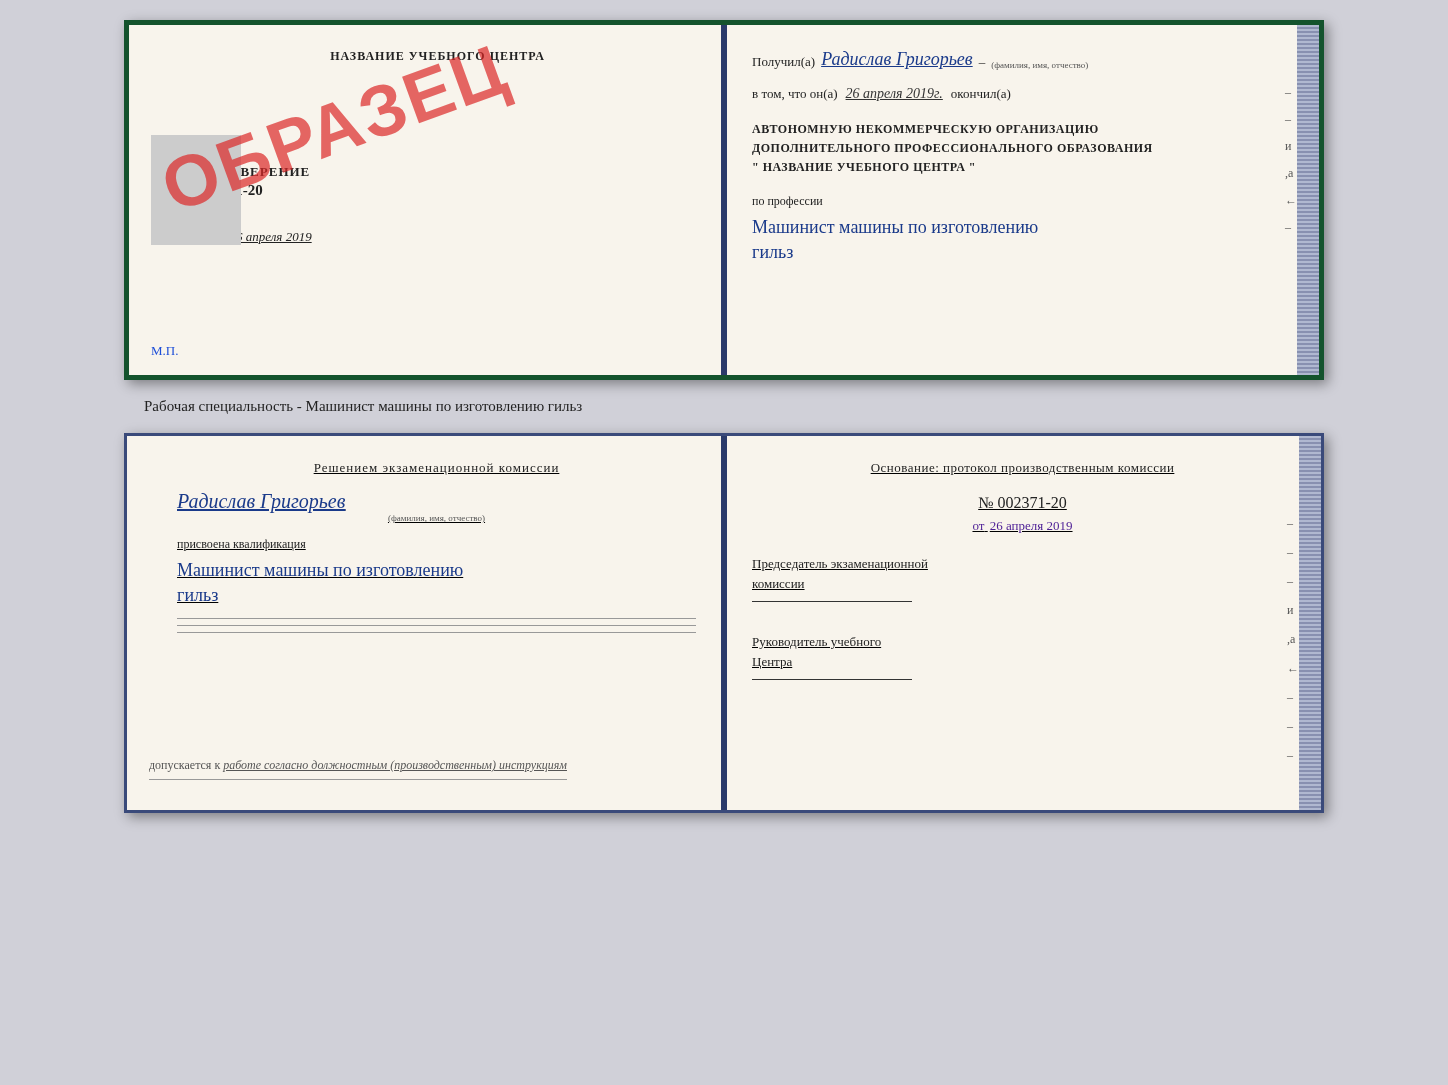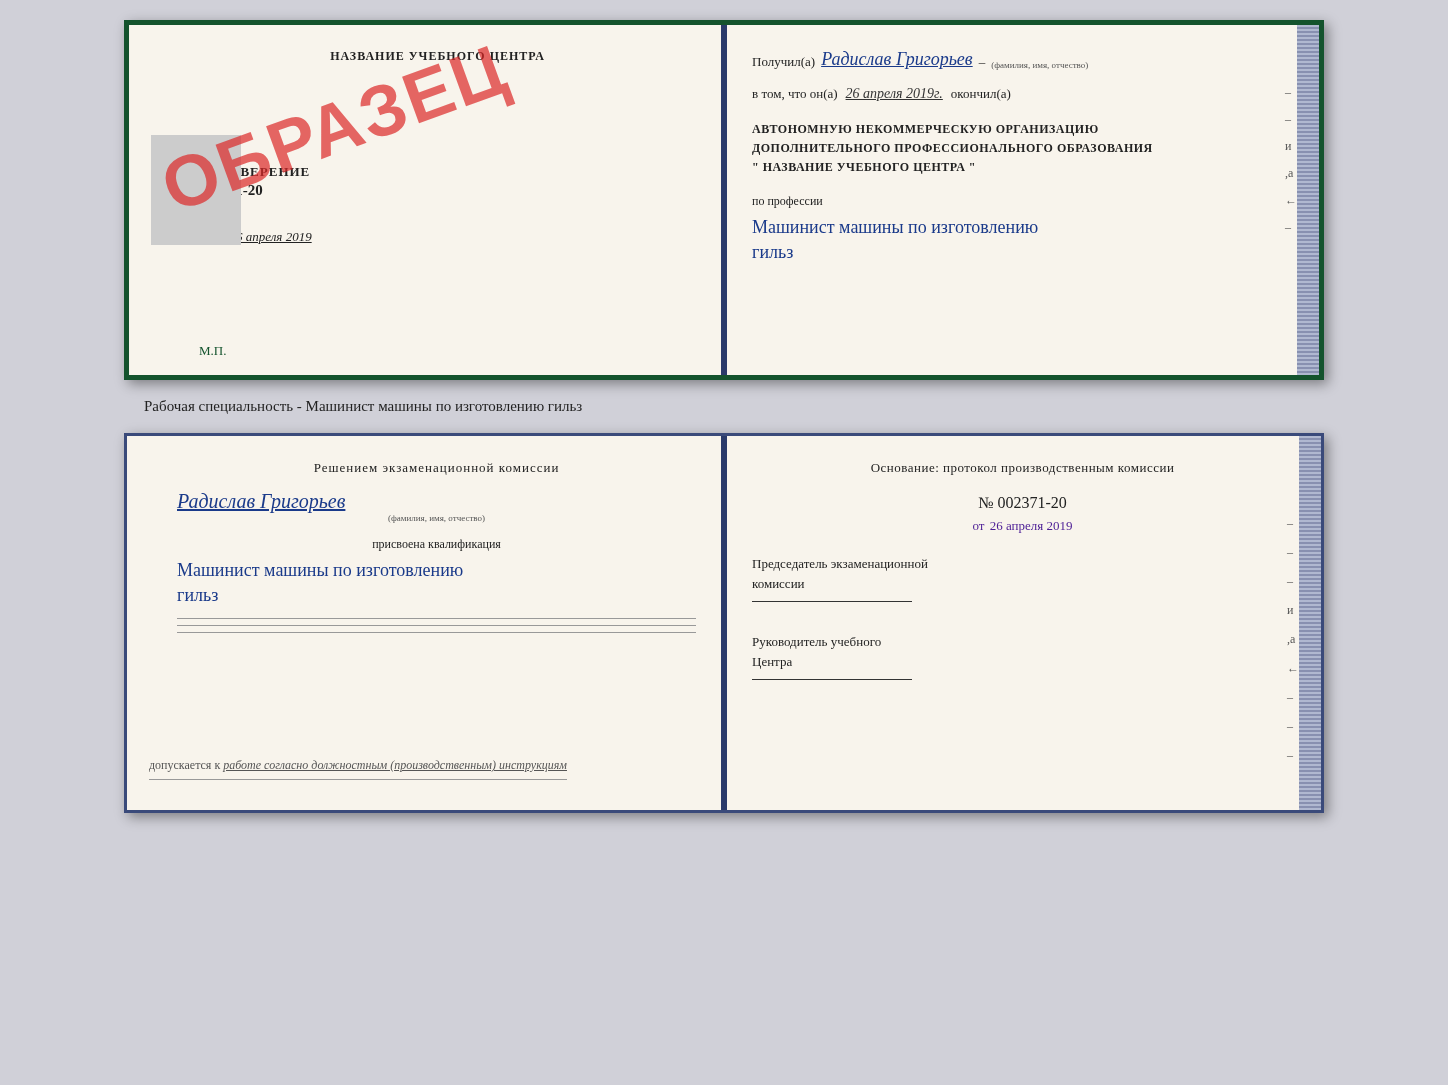--- a/index.html
+++ b/index.html
@@ -174,22 +174,21 @@
       margin-top: 30px;
       font-size: 13px;
       color: #222;
     }
 
     .mp-label {
       position: absolute;
       bottom: 16px;
       left: 22px;
       font-size: 13px;
-      color: #14532d;
-      margin-left: 48px;
+      color: #1d4ed8;
     }
 
     
     .poluchil-row {
       font-size: 13px;
       color: #222;
       display: flex;
       align-items: flex-end;
       gap: 6px;
       flex-wrap: wrap;
@@ -278,20 +277,21 @@
 
     
     .cert-book-bottom {
       display: flex;
       width: 1200px;
       background: #f5f0e8;
       border: 3px solid #3a4a7a;
       box-shadow: 4px 4px 12px rgba(0,0,0,0.4);
       position: relative;
       min-height: 380px;
+      text-decoration: underline;
     }
 
     .cert-book-bottom::before {
       content: '';
       position: absolute;
       left: 50%;
       top: 0;
       bottom: 0;
       width: 6px;
       background: #2a3a6a;
@@ -353,21 +353,20 @@
       text-align: center;
       margin-left: 22px;
       display: block;
     }
 
     .prisvoena {
       font-size: 12px;
       color: #222;
       margin-top: 14px;
       margin-left: 22px;
-      text-align: center;
     }
 
     .handwritten-qual {
       font-family: 'Segoe Script', 'Comic Sans MS', cursive;
       font-size: 18px;
       color: #1a3a8a;
       line-height: 1.4;
       margin-left: 22px;
       margin-top: 6px;
     }

